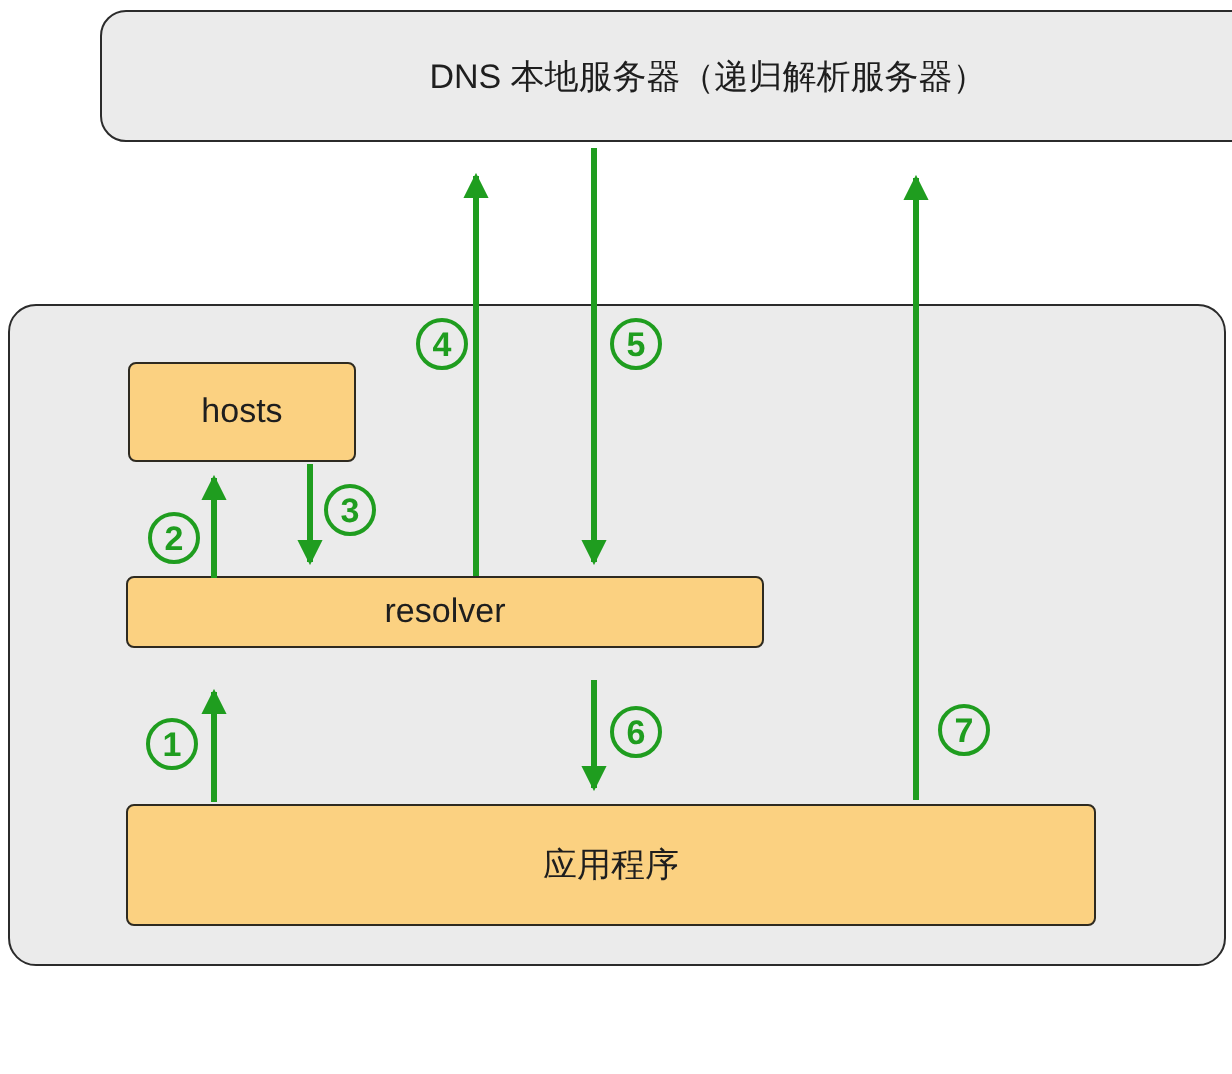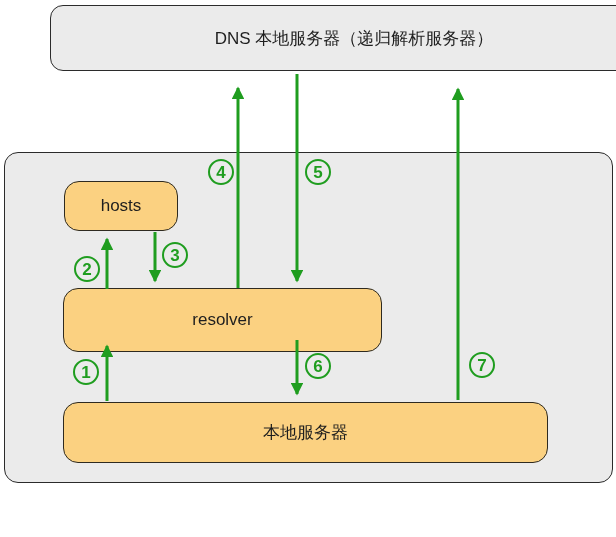--- a/index.html
+++ b/index.html
@@ -20,36 +20,36 @@
     color: #1e1e1e;
   }
   .gray-box {
     background: #ebebeb;
     border: 1.5px solid #2b2b2b;
     border-radius: 13px;
   }
   .orange-box {
     background: #fbd181;
     border: 1.5px solid #2e2a20;
-    border-radius: 15px;
+    border-radius: 4px;
     font-size: 17px;
   }
   #server-box {
     left: 4px; top: 5px; width: 608px; height: 66px;
     font-size: 17px;
     z-index: 1;
     margin-left: 46px;
   }
   #client-container {
     left: 4px; top: 152px; width: 609px; height: 331px;
     border-radius: 14px;
     z-index: 1;
   }
   #hosts-box    { left: 64px;  top: 181px; width: 114px; height: 50px; z-index: 2; }
-  #resolver-box { left: 63px;  top: 288px; width: 319px; height: 64px; z-index: 2; }
+  #resolver-box { left: 63px;  top: 288px; width: 319px; height: 36px; z-index: 2; }
   #app-box      { left: 63px;  top: 402px; width: 485px; height: 61px; z-index: 2; }
   #caption {
     position: absolute;
     left: 320px; top: 503px;
     transform: translateX(-50%);
     font-size: 15px;
     color: #1c1c1c;
     white-space: nowrap;
   }
   #arrow-layer {
@@ -93,21 +93,21 @@
 
   <div class="box gray-box" id="client-container"></div>
 
   <div class="box orange-box" id="hosts-box">
     <span>hosts</span>
   </div>
   <div class="box orange-box" id="resolver-box">
     <span>resolver</span>
   </div>
   <div class="box orange-box" id="app-box">
-    <span>本地服务器</span>
+    <span>应用程序</span>
   </div>
 
   <svg id="arrow-layer" width="616" height="537" viewBox="0 0 616 537" xmlns="http://www.w3.org/2000/svg">
     <defs>
       <marker id="ah" viewBox="0 0 8 8" refX="7" refY="4" markerWidth="4.2" markerHeight="4.2" orient="auto-start-reverse">
         <path d="M0,0 L8,4 L0,8 Z" fill="#1f9d1f"></path>
       </marker>
     </defs>
     <line x1="107" y1="401" x2="107" y2="346" stroke="#1f9d1f" stroke-width="3" marker-end="url(#ah)"></line>
     <line x1="107" y1="289" x2="107" y2="239" stroke="#1f9d1f" stroke-width="3" marker-end="url(#ah)"></line>

